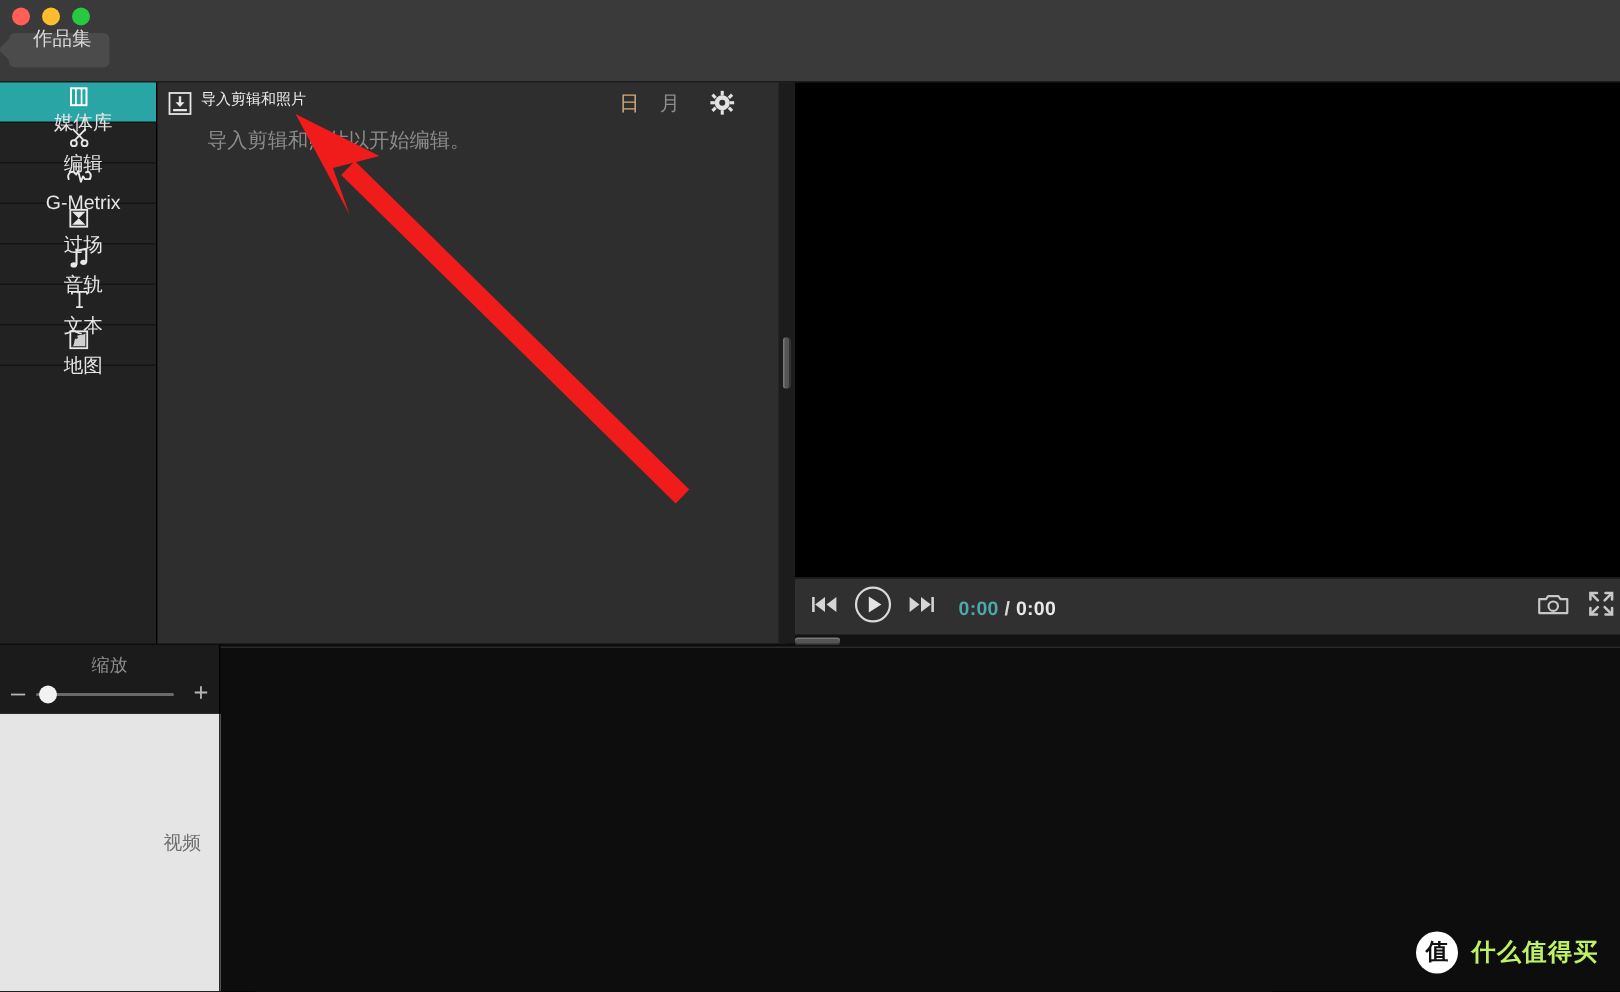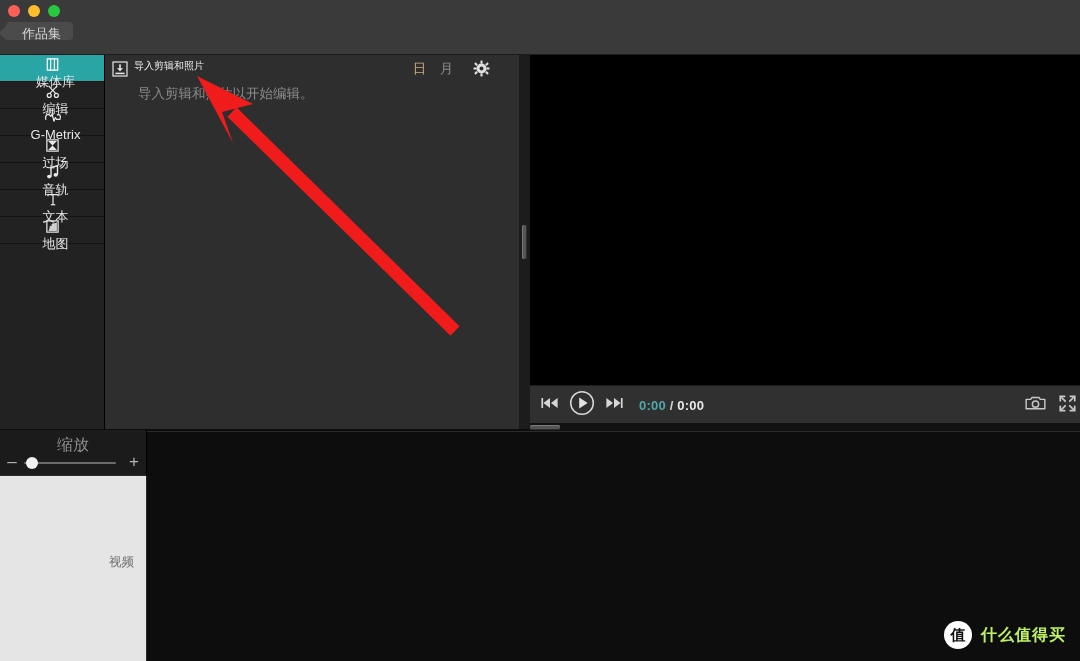--- a/index.html
+++ b/index.html
@@ -40,28 +40,28 @@
     display: block;
   }
   .tl-close  { background: #ff5f57; }
   .tl-min    { background: #ffbd2e; }
   .tl-max    { background: #28c940; }
 
   .back-chip {
     position: absolute;
     left: 6px; top: 22px;
     height: 15px;
-    padding: 0 12px 3px 16px;
+    padding: 0 12px 8px 16px;
     background: #4b4b4b;
     border-radius: 4px;
     color: #d8d8d8;
     font-size: 13px;
     line-height: 23px;
     display: flex;
-    align-items: flex-start;
+    align-items: flex-end;
   }
   .back-chip::before {
     content: "";
     position: absolute;
     left: -7px; top: 3px;
     width: 0; height: 0;
     border-top: 8.5px solid transparent;
     border-bottom: 8.5px solid transparent;
     border-right: 8px solid #4b4b4b;
   }
@@ -137,21 +137,21 @@
     background: #1b1b1b;
     border-right: 1px solid #000;
     border-bottom: 1px solid #0a0a0a;
   }
   .zoom-title {
     position: absolute;
     left: 0; top: 5px;
     width: 146px;
     text-align: center;
     color: #8e8e8e;
-    font-size: 16px;
+    font-size: 12px;
   }
   .zoom-row {
     position: absolute;
     left: 0; top: 24px;
     width: 146px; height: 18px;
   }
   .zoom-minus, .zoom-plus {
     position: absolute;
     top: 0;
     width: 16px; height: 18px;

